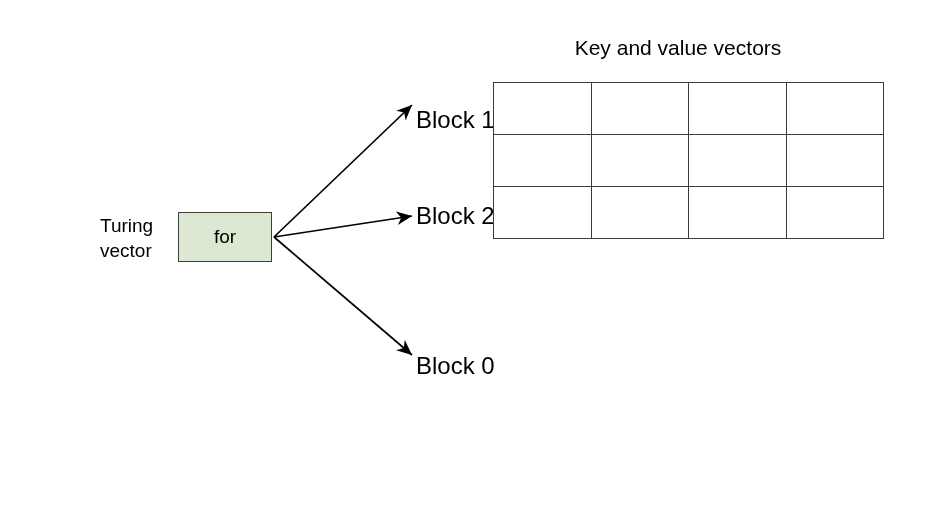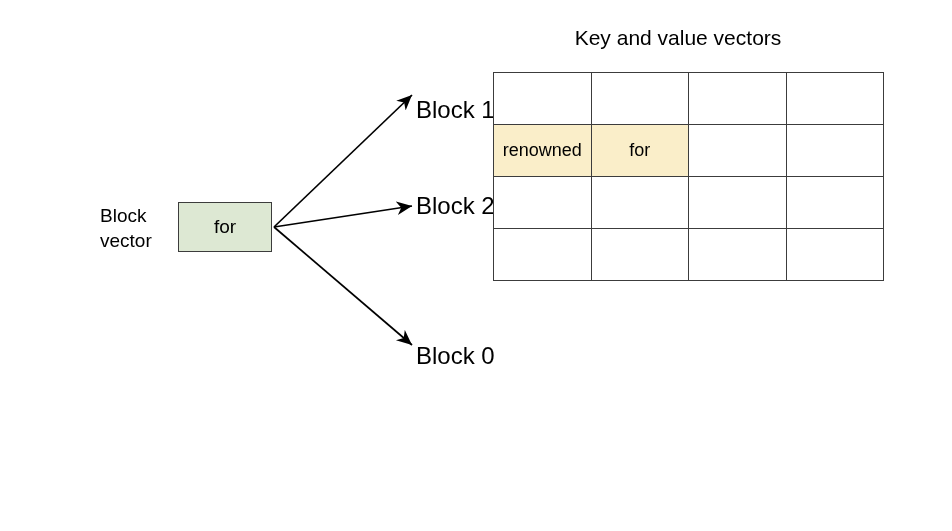--- a/index.html
+++ b/index.html
@@ -11,21 +11,21 @@
     width: 952px;
     height: 531px;
     position: relative;
     overflow: hidden;
     font-family: "Liberation Sans", sans-serif;
     color: #000000;
   }
 
   #canvas {
     position: absolute;
-    left: 0; top: 0;
+    left: 0; top: 10px;
     width: 952px;
     height: 380px;
   }
 
   
   #table-title {
     position: absolute;
     left: 493px;
     top: 25px;
     width: 370px;
@@ -109,21 +109,21 @@
     background: #faeec9;
   }
 </style>
 </head>
 <body style="background: rgb(255, 255, 255);">
 
 <div id="canvas">
 
   <div id="table-title">Key and value vectors</div>
 
-  <div id="query-label"><span>Block</span><br><span>vector</span></div>
+  <div id="query-label"><span>Turing</span><br><span>vector</span></div>
 
   <div id="query-box" style="background: rgb(221, 232, 211); border-color: rgb(60, 60, 60);">
     <span>for</span>
   </div>
 
   <svg id="arrow-layer" viewBox="0 0 952 531" width="952" height="531">
     <defs>
       <marker id="ah" markerWidth="11" markerHeight="11" refX="9" refY="4" orient="auto" markerUnits="strokeWidth">
         <path d="M0,0 L9,4 L0,8 L2.6,4 Z" fill="#000000"></path>
       </marker>
@@ -139,26 +139,20 @@
 
   <table id="kv-table">
     <tbody>
         <tr>
           <td style="border-color: rgb(60, 60, 60);"></td>
           <td style="border-color: rgb(60, 60, 60);"></td>
           <td style="border-color: rgb(60, 60, 60);"></td>
           <td style="border-color: rgb(60, 60, 60);"></td>
         </tr>
         <tr>
-          <td class="filled" style="background: rgb(250, 238, 201); border-color: rgb(60, 60, 60);">renowned</td>
-          <td class="filled" style="background: rgb(250, 238, 201); border-color: rgb(60, 60, 60);">for</td>
-          <td style="border-color: rgb(60, 60, 60);"></td>
-          <td style="border-color: rgb(60, 60, 60);"></td>
-        </tr>
-        <tr>
           <td style="border-color: rgb(60, 60, 60);"></td>
           <td style="border-color: rgb(60, 60, 60);"></td>
           <td style="border-color: rgb(60, 60, 60);"></td>
           <td style="border-color: rgb(60, 60, 60);"></td>
         </tr>
         <tr>
           <td style="border-color: rgb(60, 60, 60);"></td>
           <td style="border-color: rgb(60, 60, 60);"></td>
           <td style="border-color: rgb(60, 60, 60);"></td>
           <td style="border-color: rgb(60, 60, 60);"></td>

